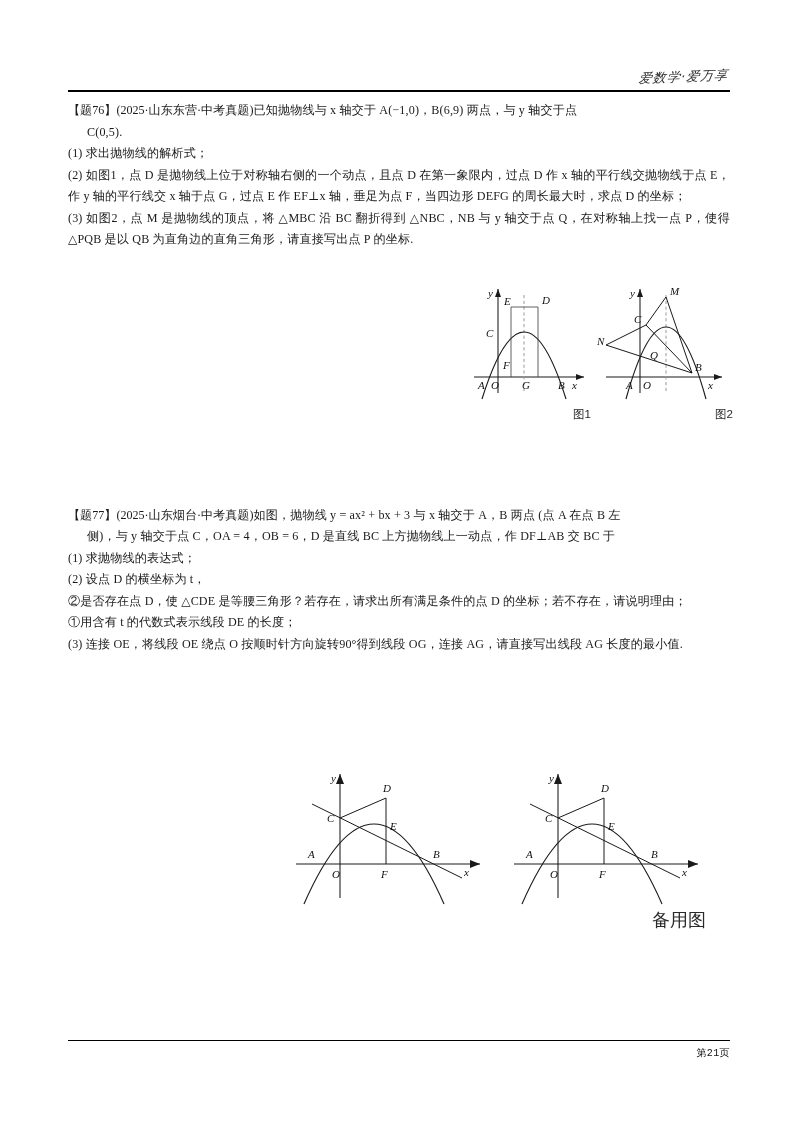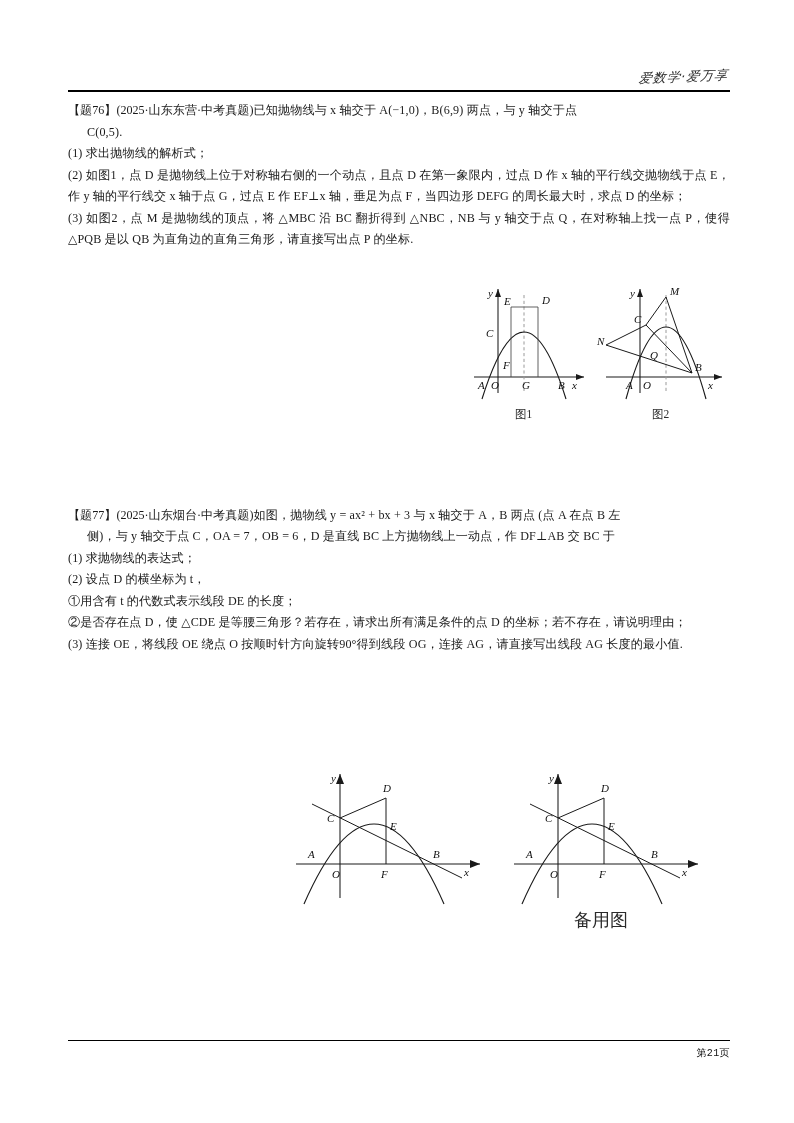--- a/index.html
+++ b/index.html
@@ -104,24 +104,24 @@
     position: absolute;
     left: 68px;
     top: 766px;
     width: 662px;
     height: 175px;
   }
   .fig { position: absolute; }
   .figcap {
     position: absolute;
     width: 100%;
-    text-align: center;
+    text-align: right;
     font-size: 11.5px;
     color: #2a2a2a;
-    font-family: Liberation Serif, serif;
+    font-family: Liberation Sans, sans-serif;
   }
   .figcap.big { font-size: 18px; }
   svg { display: block; overflow: visible; }
   .axis { stroke: #1a1a1a; stroke-width: 1.05; fill: none; }
   .curve { stroke: #1a1a1a; stroke-width: 1.15; fill: none; }
   .seg { stroke: #1a1a1a; stroke-width: 1.0; fill: none; }
   .thin { stroke: #444; stroke-width: 0.85; fill: none; }
   .dash { stroke: #9a9a9a; stroke-width: 1.0; fill: none; stroke-dasharray: 3.2 2.6; }
   .lbl {
     font-family: "Liberation Serif", "DejaVu Serif", serif;
@@ -147,25 +147,25 @@
       <div class="line indent">C(0,5).</div>
       <div class="line">(1) 求出抛物线的解析式；</div>
       <div class="line">(2) 如图1，点 D 是抛物线上位于对称轴右侧的一个动点，且点 D 在第一象限内，过点 D 作 x 轴的平行线交抛物线于点 E，作 y 轴的平行线交 x 轴于点 G，过点 E 作 EF⊥x 轴，垂足为点 F，当四边形 DEFG 的周长最大时，求点 D 的坐标；</div>
       <div class="line">(3) 如图2，点 M 是抛物线的顶点，将 △MBC 沿 BC 翻折得到 △NBC，NB 与 y 轴交于点 Q，在对称轴上找一点 P，使得 △PQB 是以 QB 为直角边的直角三角形，请直接写出点 P 的坐标.</div>
     </div>
 
     <div style="height:254px"></div>
 
     <div class="q-block">
       <div class="line"><span class="tag">【题77】</span><span class="tag">(2025·山东烟台·中考真题)</span><span>如图，抛物线 y = ax² + bx + 3 与 x 轴交于 A，B 两点 (点 A 在点 B 左</span></div>
-      <div class="line indent">侧)，与 y 轴交于点 C，OA = 7，OB = 6，D 是直线 BC 上方抛物线上一动点，作 DF⊥AB 交 BC 于</div>
+      <div class="line indent">侧)，与 y 轴交于点 C，OA = 4，OB = 6，D 是直线 BC 上方抛物线上一动点，作 DF⊥AB 交 BC 于</div>
       <div class="line">(1) 求抛物线的表达式；</div>
       <div class="line">(2) 设点 D 的横坐标为 t，</div>
+      <div class="line">②是否存在点 D，使 △CDE 是等腰三角形？若存在，请求出所有满足条件的点 D 的坐标；若不存在，请说明理由；</div>
       <div class="line">①用含有 t 的代数式表示线段 DE 的长度；</div>
-      <div class="line">②是否存在点 D，使 △CDE 是等腰三角形？若存在，请求出所有满足条件的点 D 的坐标；若不存在，请说明理由；</div>
       <div class="line">(3) 连接 OE，将线段 OE 绕点 O 按顺时针方向旋转90°得到线段 OG，连接 AG，请直接写出线段 AG 长度的最小值.</div>
     </div>
 
   </div>
 
   <div class="figrow-1">
 
     <div class="fig" style="left:398px; top:0; width:135px; height:150px;">
       <svg width="135" height="120" viewBox="0 0 135 120">
 

